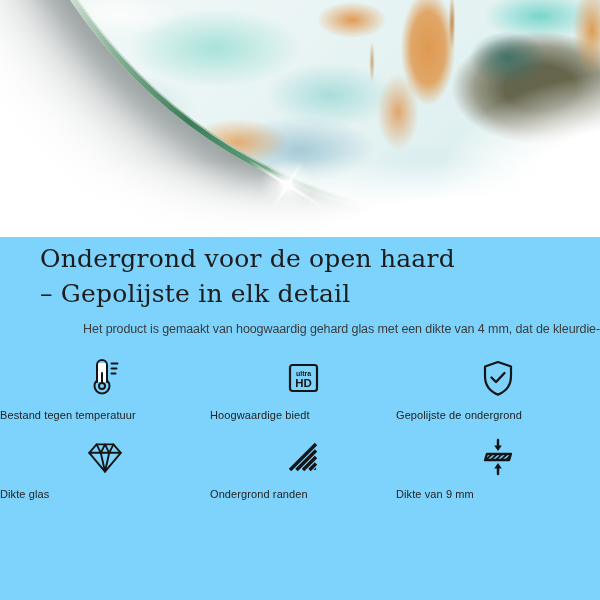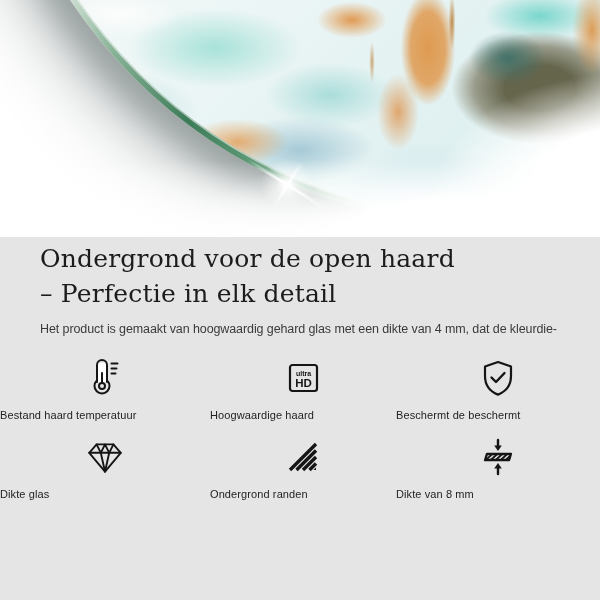--- a/index.html
+++ b/index.html
@@ -1,16 +1,16 @@
 <!DOCTYPE html>
 <html><head>
 <meta charset="utf-8">
 <style>
   html,body{margin:0;padding:0;background:#ffffff;}
-  .page{position:relative;width:600px;height:600px;overflow:hidden;background:#e5e5e5;
+  .page{position:relative;width:600px;height:600px;overflow:hidden;background:#7dd3fc;
         font-family:"Liberation Sans",sans-serif;}
 
   
   .hero{position:relative;width:600px;height:237px;overflow:hidden;background:#fff;}
   .glass-rim{position:absolute;left:-13px;top:-779px;width:1004px;height:1004px;border-radius:50%;
     background:linear-gradient(112deg,
       #eef3ee 24%, #cfe0d4 28%, #86b194 33%, #3d7c58 40%, #5f9a78 46%,
       #a9cbb5 52%, #e2ece4 58%, #f7faf7 63%);
     box-shadow:-16px 14px 30px 2px rgba(100,112,112,.50),
                -30px 26px 60px 12px rgba(120,130,130,.32);}
@@ -49,21 +49,21 @@
   .sparkle .ray{position:absolute;left:-1.5px;background:linear-gradient(to bottom,
       rgba(255,255,255,0), rgba(255,255,255,.95) 45%, rgba(255,255,255,.95) 55%, rgba(255,255,255,0));width:3px;}
   .sparkle .r1{height:96px;top:-48px;transform:rotate(122deg);}
   .sparkle .r2{height:54px;top:-27px;transform:rotate(32deg);}
 
   
   h1{margin:0;padding:4px 0 0 40px;font-family:"DejaVu Serif",serif;font-weight:400;
      font-size:25px;line-height:35px;color:#1c1c1c;letter-spacing:.2px;}
   h1 span{display:block;}
   .desc{margin:5px 0 0 40px;font-size:12.5px;line-height:26px;color:#3b3b3b;letter-spacing:-0.1px;}
-  .desc div{white-space:nowrap;}
+  .desc div{white-space:nowrap;text-align:right;}
 
   
   .features{display:grid;grid-template-columns:210px 186px 204px;row-gap:14px;margin-top:14px;}
   .feature{display:flex;flex-direction:column;}
   .icon-wrap{height:44px;display:flex;align-items:center;justify-content:center;}
   .flabel{margin-top:9px;font-size:11px;letter-spacing:.1px;color:#232323;white-space:nowrap;}
   .ic{stroke:#151515;fill:none;stroke-width:2;stroke-linecap:round;stroke-linejoin:round;}
   .ic text{stroke:none;fill:#151515;font-family:"Liberation Sans",sans-serif;}
 </style>
 </head>
@@ -79,62 +79,62 @@
     <div class="hero-fade"></div>
     <div class="sparkle">
       <div class="glow"></div>
       <div class="ray r1"></div>
       <div class="ray r2"></div>
     </div>
   </div>
 
   <h1>
     <span>Ondergrond voor de open haard</span>
-    <span>– Perfectie in elk detail</span>
+    <span>– Gepolijste in elk detail</span>
   </h1>
 
   <div class="desc">
     <div>Het product is gemaakt van hoogwaardig gehard glas met een dikte van 4 mm, dat de kleurdie-</div>
   </div>
 
   <div class="features">
 
     <div class="feature">
       <div class="icon-wrap">
         <svg class="ic" width="40" height="42" viewBox="0 0 40 42">
           <circle cx="17" cy="29" r="7.5"></circle>
           <rect x="12.6" y="6" width="8.8" height="19" fill="#fff" stroke="none"></rect>
           <path d="M12 25 V8 a5 5 0 0 1 10 0 V25" fill="none"></path>
           <circle cx="17" cy="29" r="3"></circle>
           <path d="M17 16 V26"></path>
           <path d="M26.5 6.5 h6 M26.5 11.5 h5 M26.5 16.5 h4"></path>
         </svg>
       </div>
-      <div class="flabel">Bestand haard temperatuur</div>
+      <div class="flabel">Bestand tegen temperatuur</div>
     </div>
 
     <div class="feature">
       <div class="icon-wrap">
         <svg class="ic" width="40" height="40" viewBox="0 0 40 40" style="stroke-width:2.2">
           <rect x="7" y="7" width="27" height="26" rx="2.5"></rect>
           <text x="20.5" y="17.5" font-size="7" font-weight="700" text-anchor="middle">ultra</text>
           <text x="20.5" y="29" font-size="11.5" font-weight="700" text-anchor="middle">HD</text>
         </svg>
       </div>
-      <div class="flabel">Hoogwaardige haard</div>
+      <div class="flabel">Hoogwaardige biedt</div>
     </div>
 
     <div class="feature">
       <div class="icon-wrap">
         <svg class="ic" width="40" height="40" viewBox="0 0 40 40" style="stroke-width:2.2">
           <path d="M20 4 L33 8.5 V18 C33 27.5 27.5 33.7 20 36.6 C12.5 33.7 7 27.5 7 18 V8.5 Z"></path>
           <path d="M13.5 19.5 L18 24 L26.5 15" style="stroke-width:2.4"></path>
         </svg>
       </div>
-      <div class="flabel">Beschermt de beschermt</div>
+      <div class="flabel">Gepolijste de ondergrond</div>
     </div>
 
     <div class="feature">
       <div class="icon-wrap">
         <svg class="ic" width="42" height="36" viewBox="0 0 40 34" style="stroke-width:1.8">
           <path d="M5 13 L12 5 H28 L35 13 L20 31 Z"></path>
           <path d="M5 13 H35"></path>
           <path d="M12 5 L16 13 L20 5 L24 13 L28 5"></path>
           <path d="M16 13 L20 31 M24 13 L20 31"></path>
         </svg>
@@ -172,17 +172,17 @@
               <path d="M22 25 L30 15"></path>
                 <path d="M27 25 L35 15"></path>
             </g>
           </g>
           <path d="M20 3 V9" style="stroke-width:2.4"></path>
           <path d="M16.2 8.5 L20 14 L23.8 8.5 Z" fill="#151515" stroke="none"></path>
           <path d="M20 37 V31" style="stroke-width:2.4"></path>
           <path d="M16.2 31.5 L20 26 L23.8 31.5 Z" fill="#151515" stroke="none"></path>
         </svg>
       </div>
-      <div class="flabel">Dikte van 8 mm</div>
+      <div class="flabel">Dikte van 9 mm</div>
     </div>
 
   </div>
 </div>
 
 </body></html>

